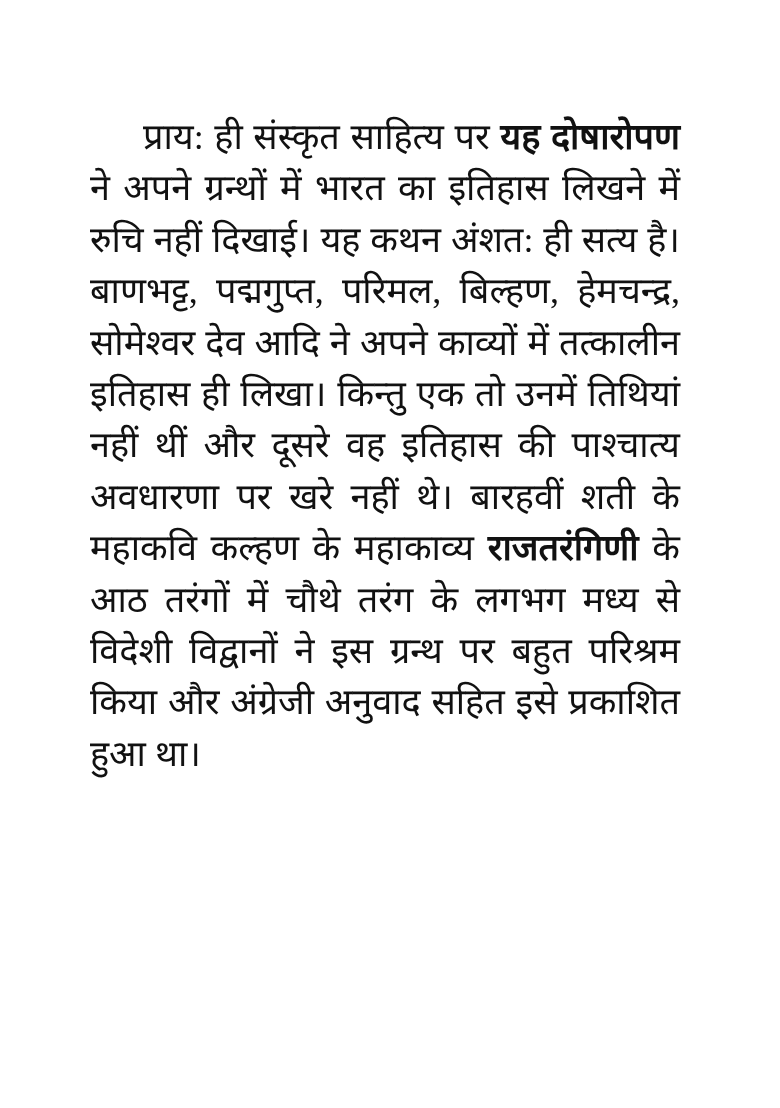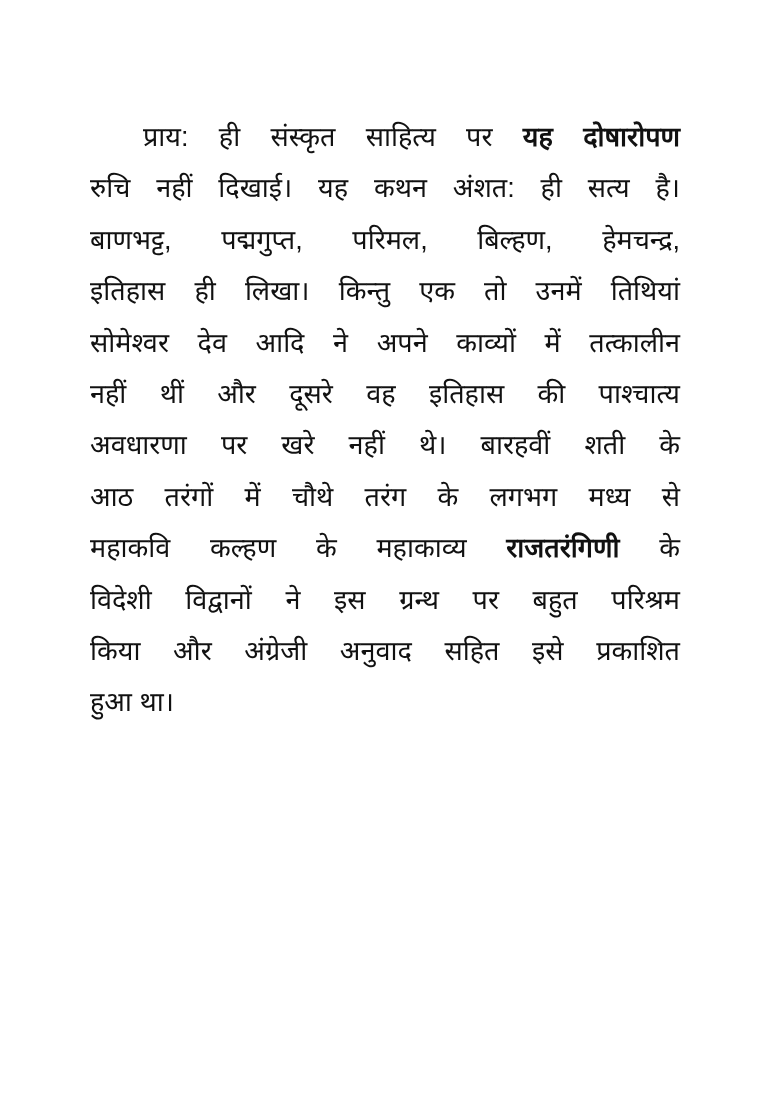--- a/index.html
+++ b/index.html
@@ -16,22 +16,22 @@
     .page {
       position: absolute;
       left: 90px;
       top: 112px;
       width: 590px;
     }
     .line {
       display: block;
       height: 51.4px;
       line-height: 51.4px;
-      font-family: Liberation Sans, sans-serif;
-      font-size: 27px;
+      font-family: Liberation Serif, serif;
+      font-size: 36px;
       color: #111111;
       white-space: nowrap;
       text-align: justify;
       text-align-last: justify;
       letter-spacing: 0px;
     }
     .line.first {
       padding-left: 53px;
     }
     .line.last {
@@ -40,25 +40,26 @@
     .b {
       font-weight: bold;
     }
   </style>
 </head>
 <body>
 
 <div class="page">
   <div class="paragraph">
     <span class="line first"><span>प्राय: ही संस्कृत साहित्य पर </span><span class="b">यह दोषारोपण</span></span>
+    <span class="line">ने अपने ग्रन्थों में भारत का इतिहास लिखने में</span>
     <span class="line">रुचि नहीं दिखाई। यह कथन अंशत: ही सत्य है।</span>
     <span class="line">बाणभट्ट, पद्मगुप्त, परिमल, बिल्हण, हेमचन्द्र,</span>
+    <span class="line">सोमेश्वर देव आदि ने अपने काव्यों में तत्कालीन</span>
     <span class="line">इतिहास ही लिखा। किन्तु एक तो उनमें तिथियां</span>
-    <span class="line">सोमेश्वर देव आदि ने अपने काव्यों में तत्कालीन</span>
     <span class="line">नहीं थीं और दूसरे वह इतिहास की पाश्चात्य</span>
     <span class="line">अवधारणा पर खरे नहीं थे। बारहवीं शती के</span>
+    <span class="line"><span>महाकवि कल्हण के महाकाव्य </span><span class="b">राजतरंगिणी</span><span> के</span></span>
     <span class="line">आठ तरंगों में चौथे तरंग के लगभग मध्य से</span>
-    <span class="line"><span>महाकवि कल्हण के महाकाव्य </span><span class="b">राजतरंगिणी</span><span> के</span></span>
     <span class="line">विदेशी विद्वानों ने इस ग्रन्थ पर बहुत परिश्रम</span>
     <span class="line">किया और अंग्रेजी अनुवाद सहित इसे प्रकाशित</span>
     <span class="line last">हुआ था।</span>
   </div>
 </div>
 
 </body></html>

